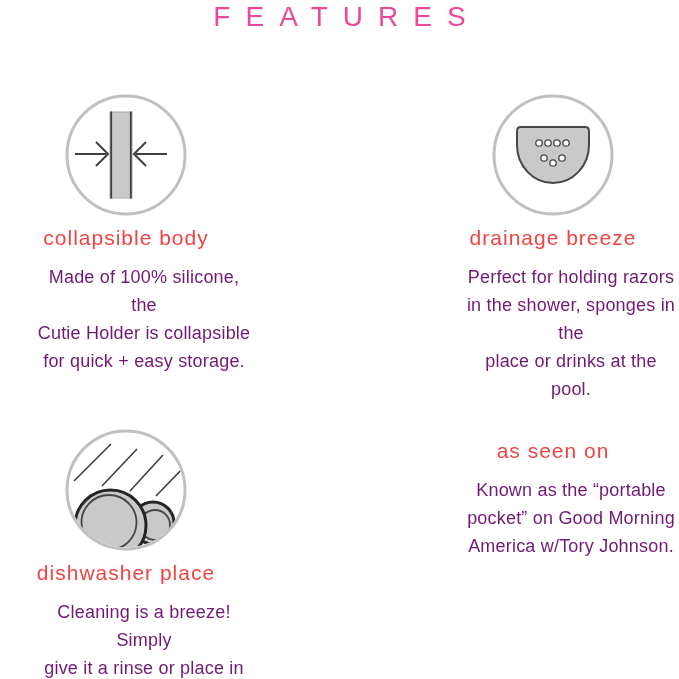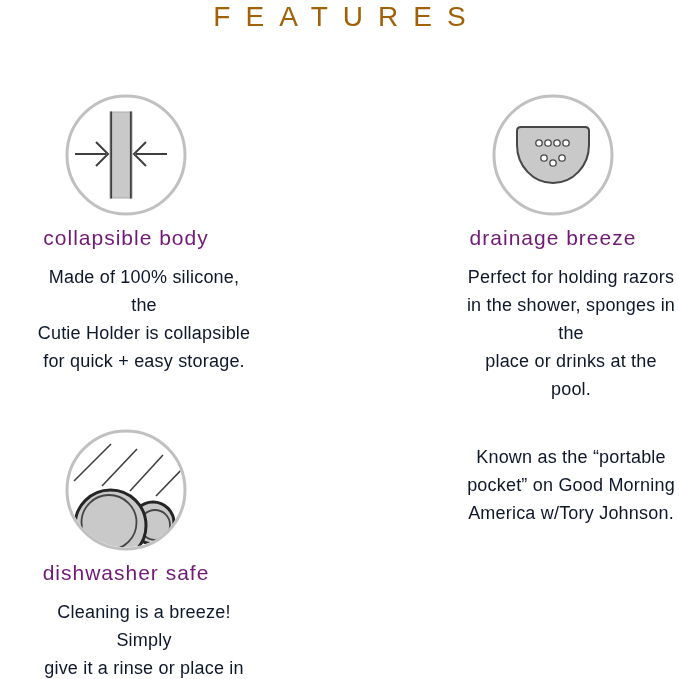--- a/index.html
+++ b/index.html
@@ -3,34 +3,34 @@
 <meta charset="utf-8">
 <style>
   html,body{margin:0;padding:0;background:#ffffff;}
   .page{
     position:relative;width:679px;height:679px;background:#ffffff;
     font-family:"Liberation Sans",sans-serif;overflow:hidden;
   }
   .title{
     position:absolute;top:1px;left:0;width:100%;margin:0;
     text-align:center;font-size:28px;font-weight:400;
-    letter-spacing:15px;text-indent:15px;color:#a16207;
+    letter-spacing:15px;text-indent:15px;color:#ec4899;
   }
   .cell{position:absolute;width:252px;text-align:center;}
   .cell-tl{left:0;top:94px;}
   .cell-tr{right:0;top:94px;}
   .cell-bl{left:0;top:429px;}
   .cell-br{right:0;top:429px;}
   .icon-circle{width:122px;height:122px;margin:0 auto;position:relative;}
   .heading{
     margin:10px 0 0;font-size:21px;line-height:23px;font-weight:400;
-    color:#701a75;letter-spacing:1px;
+    color:#ef4444;letter-spacing:1px;
   }
   .body{
-    margin:14px 0 0;font-size:18px;line-height:28px;color:#0f172a;
+    margin:14px 0 0;font-size:18px;line-height:28px;color:#701a75;
     letter-spacing:0.2px;white-space:pre-line;padding-left:36px;
   }
   
   .gma{position:absolute;inset:0;}
   .gma-ring{
     position:absolute;inset:0;border-radius:50%;
     border:3px solid #c0c0c0;box-sizing:border-box;background:#ffffff;
   }
   .gma-line{
     position:absolute;left:0;width:100%;text-align:center;
@@ -101,25 +101,26 @@
           <line x1="37" y1="57" x2="72" y2="20" stroke="#3f3f3f" stroke-width="1.6"></line>
           <line x1="65" y1="62" x2="98" y2="26" stroke="#3f3f3f" stroke-width="1.6"></line>
           <line x1="91" y1="67" x2="119" y2="38" stroke="#3f3f3f" stroke-width="1.6"></line>
           <circle cx="88" cy="94" r="21" fill="#c9c9c9" stroke="#252525" stroke-width="3"></circle>
           <circle cx="90" cy="96" r="15" fill="#c9c9c9" stroke="#454545" stroke-width="1.8"></circle>
           <circle cx="45.5" cy="96.5" r="35.5" fill="#c9c9c9" stroke="#252525" stroke-width="3"></circle>
           <circle cx="44" cy="93.5" r="27.5" fill="#c9c9c9" stroke="#454545" stroke-width="1.8"></circle>
         </g>
       </svg>
     </div>
-    <h2 class="heading">dishwasher safe</h2>
+    <h2 class="heading">dishwasher place</h2>
     <p class="body">Cleaning is a breeze! Simply
 give it a rinse or place in the
 dishwasher (top rack).</p>
   </section>
 
   <section class="cell cell-br">
+    <h2 class="heading">as seen on</h2>
     <p class="body">Known as the “portable
 pocket” on Good Morning
 America w/Tory Johnson.</p>
   </section>
 
 </div>
 
 </body></html>

